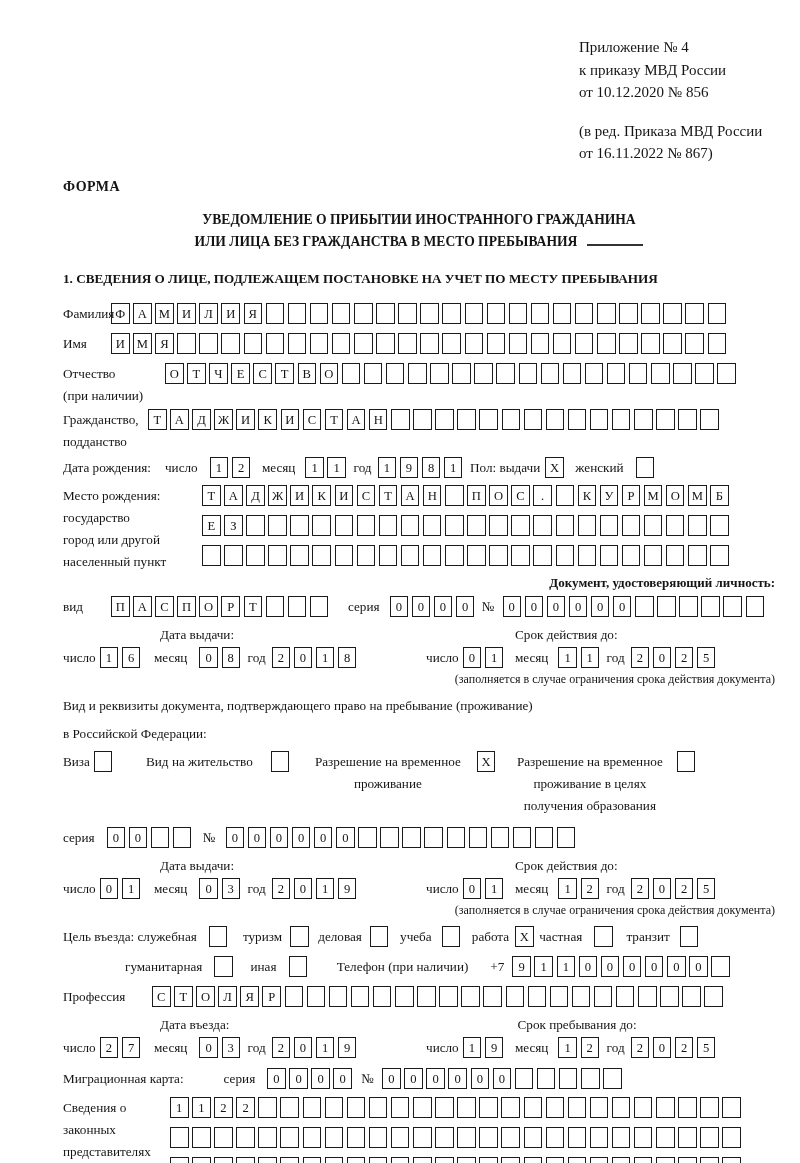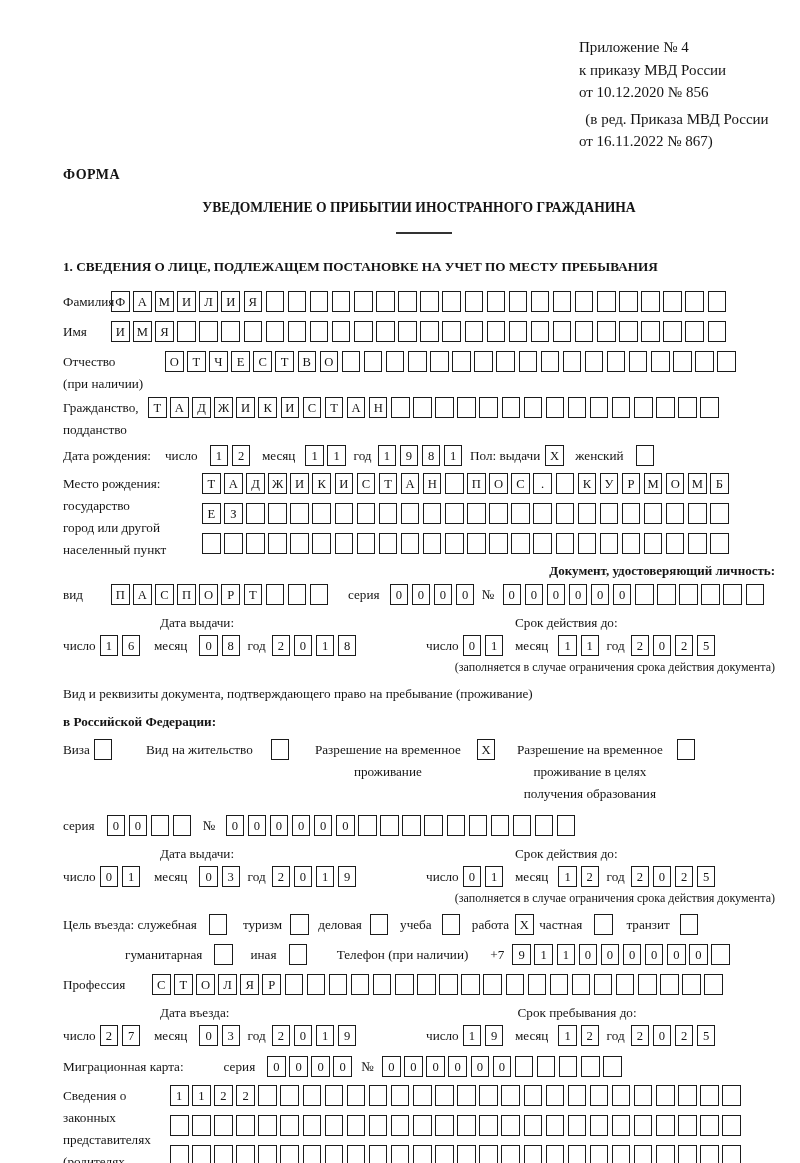--- a/index.html
+++ b/index.html
@@ -1,21 +1,21 @@
 <!DOCTYPE html>
 <html><head>
 <meta charset="utf-8">
 <style>
   html,body{margin:0;padding:0;}
   body{width:800px;height:1163px;background:#ffffff;color:#141414;
        font-family:"Liberation Serif","DejaVu Serif",serif;overflow:hidden;}
   .page{box-sizing:border-box;width:800px;height:1163px;padding:36px 25px 0 63px;}
   
   .hdrblock{margin-left:auto;width:196px;font-size:15px;line-height:1.5;}
-  .hdrblock .l4{margin-top:4px;text-align:center;}
+  .hdrblock .l4{margin-top:16px;}
   .forma{font-weight:bold;font-size:14px;margin-top:14px;padding-right:2px;letter-spacing:.5px;}
   
   .title{text-align:center;font-weight:bold;font-size:13.6px;line-height:1.65;margin-top:14px;}
   .t-underline{display:inline-block;width:56px;border-bottom:2px solid #333;height:12px;margin-left:10px;}
   .section{font-weight:bold;font-size:13.2px;margin-top:18px;}
   
   .row{display:flex;align-items:flex-start;margin-top:8px;}
   .lbl{font-size:13.2px;line-height:22px;flex:none;white-space:nowrap;}
   .lblcol{flex:none;font-size:13.2px;line-height:22px;}
   .cells{display:flex;flex:none;}
@@ -39,21 +39,21 @@
     <div>Приложение № 4</div>
     <div>к приказу МВД России</div>
     <div>от 10.12.2020 № 856</div>
     <div class="l4">(в ред. Приказа МВД России</div>
     <div>от 16.11.2022 № 867)</div>
   </div>
   <div class="forma">ФОРМА</div>
 
   <div class="title">
     <div>УВЕДОМЛЕНИЕ О ПРИБЫТИИ ИНОСТРАННОГО ГРАЖДАНИНА</div>
-    <div><span class="t-underline"></span></div>
+    <div><span>ИЛИ ЛИЦА БЕЗ ГРАЖДАНСТВА В МЕСТО ПРЕБЫВАНИЯ</span><span class="t-underline"></span></div>
   </div>
 
   <div class="section">1. СВЕДЕНИЯ О ЛИЦЕ, ПОДЛЕЖАЩЕМ ПОСТАНОВКЕ НА УЧЕТ ПО МЕСТУ ПРЕБЫВАНИЯ</div>
 
   <div class="row" style="margin-top:16px;">
     <span class="lbl" style="width:48px;">Фамилия</span>
     <span class="cells">
         <span class="cell">Ф</span>
         <span class="cell">А</span>
         <span class="cell">М</span>
@@ -385,21 +385,21 @@
         <span class="cell">2</span>
         <span class="cell">0</span>
         <span class="cell">2</span>
         <span class="cell">5</span>
       </span>
   </div>
 
   <div class="note" style="text-align:right;margin-top:3px;">(заполняется в случае ограничения срока действия документа)</div>
 
   <div class="lbl" style="margin-top:8px;">Вид и реквизиты документа, подтверждающего право на пребывание (проживание)</div>
-  <div class="lbl" style="margin-top:6px;font-weight:bold;">в Российской Федерации:</div>
+  <div class="lbl" style="margin-top:6px;">в Российской Федерации:</div>
 
   <div class="row" style="margin-top:6px;">
     <span class="lbl">Виза</span>
     <span class="cells" style="margin-left:4px;">
         <span class="cell"></span>
       </span>
     <span class="lbl" style="margin-left:30px;">Вид на жительство</span>
     <span class="cells" style="margin-left:18px;">
         <span class="cell"></span>
       </span>

